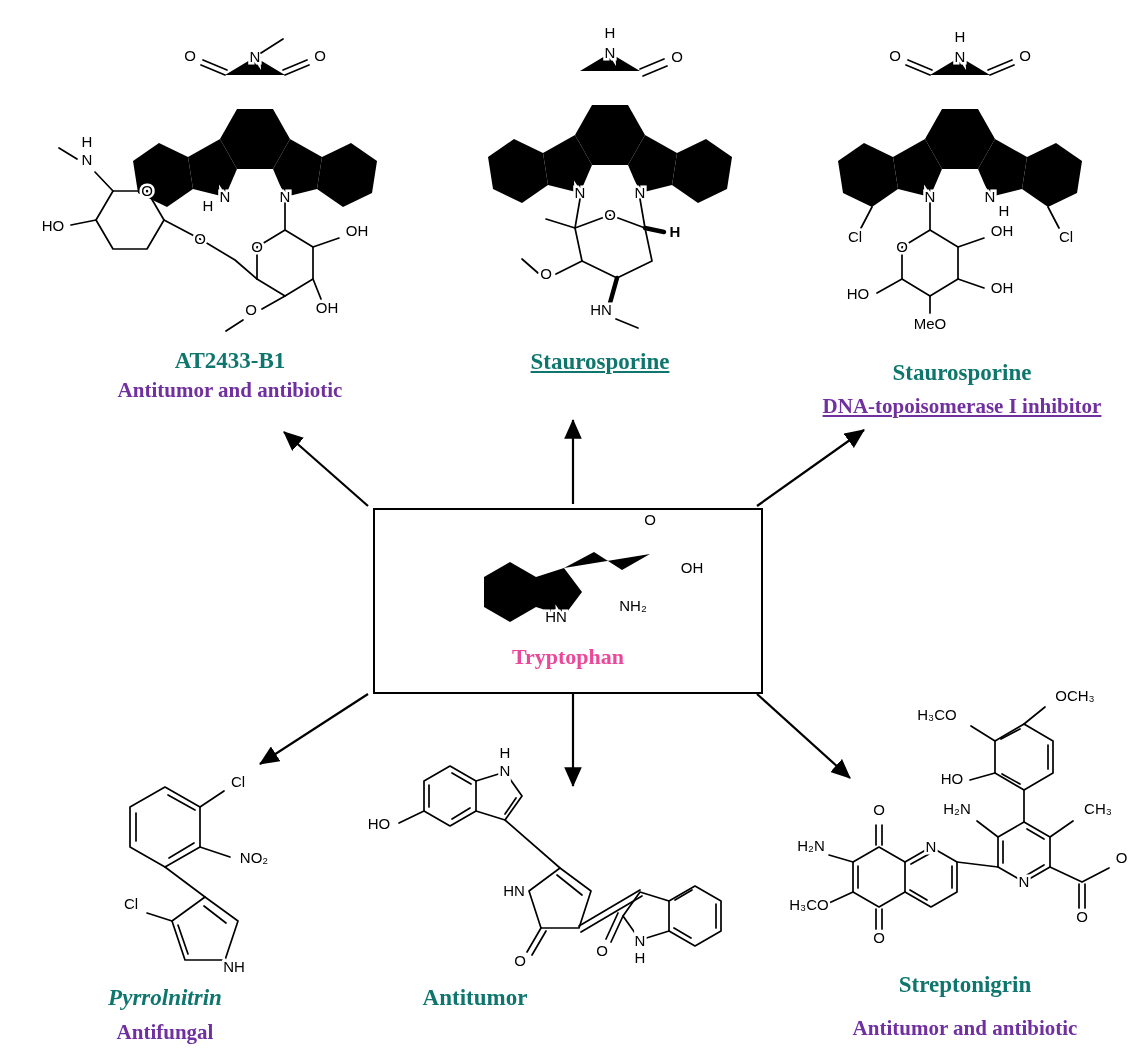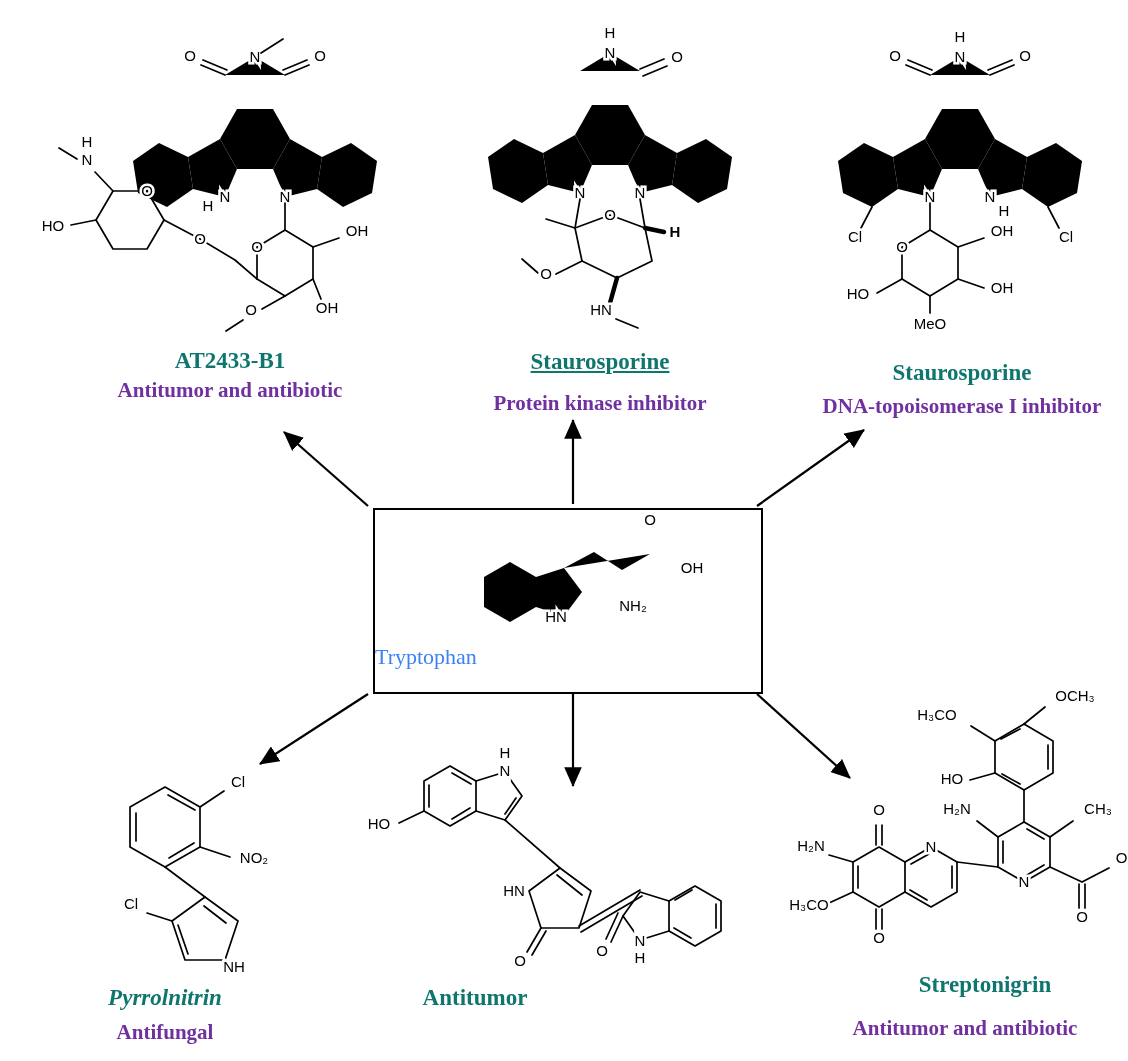--- a/index.html
+++ b/index.html
@@ -11,21 +11,21 @@
   .mol svg path.wedge{stroke-width:4.5;}
   text.atom{font:15px "Liberation Sans",sans-serif;fill:#000;stroke:#fff;stroke-width:5px;
             paint-order:stroke;text-anchor:middle;}
   text.atom.bold{font-weight:bold;}
   .cname{position:absolute;transform:translateX(-50%);font-weight:bold;font-size:23px;
          color:#0f766e;white-space:nowrap;}
   .cact{position:absolute;transform:translateX(-50%);font-weight:bold;font-size:21px;
         color:#7030a0;white-space:nowrap;}
   .trp-box{position:absolute;left:373px;top:508px;width:386px;height:182px;
            border:2.5px solid #000;background:#fff;}
-  .trp-label{text-align:left;font-weight:normal;font-size:22px;color:#3b82f6;margin-top:2px;}
+  .trp-label{text-align:center;font-weight:bold;font-size:22px;color:#ec4899;margin-top:2px;}
   #arrows line{stroke:#000;stroke-width:2.2;}
 </style>
 </head>
 <body>
 
 <div class="canvas">
 
   
   <svg width="0" height="0">
     <defs>
@@ -251,26 +251,25 @@
       <text class="atom" x="27" y="189">H₂N</text>
       <text class="atom" x="25" y="248">H₃CO</text>
     </svg>
   </div>
 
   
   <div class="cname" style="left:230px;top:348px;">AT2433-B1</div>
   <div class="cact" style="left:230px;top:378px;">Antitumor and antibiotic</div>
 
   <div class="cname" style="left:600px;top:349px;text-decoration:underline;">Staurosporine</div>
-  <div class="cact" style="left:600px;top:391px;">Protein kinase inhibitor</div>
 
   <div class="cname" style="left:962px;top:360px;">Staurosporine</div>
-  <div class="cact" style="left:962px;top:394px;">DNA-topoisomerase I inhibitor</div>
+  <div class="cact" style="left:962px;top:394px;text-decoration:underline;">DNA-topoisomerase I inhibitor</div>
 
   <div class="cname" style="left:165px;top:985px;font-style:italic;">Pyrrolnitrin</div>
   <div class="cact" style="left:165px;top:1020px;text-align:right;">Antifungal</div>
 
   <div class="cname" style="left:475px;top:985px;">Antitumor</div>
 
-  <div class="cname" style="left:965px;top:972px;margin-left:20px;">Streptonigrin</div>
+  <div class="cname" style="left:965px;top:972px;">Streptonigrin</div>
   <div class="cact" style="left:965px;top:1016px;">Antitumor and antibiotic</div>
 
 </div>
 
 </body></html>

